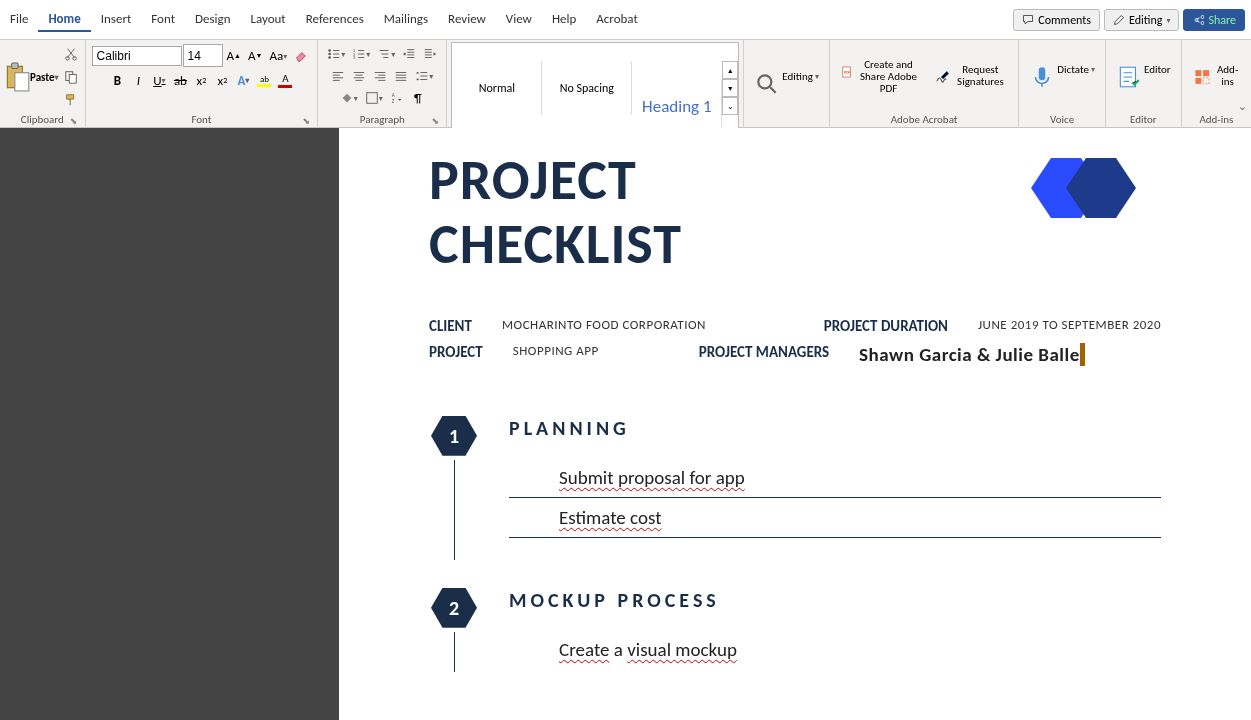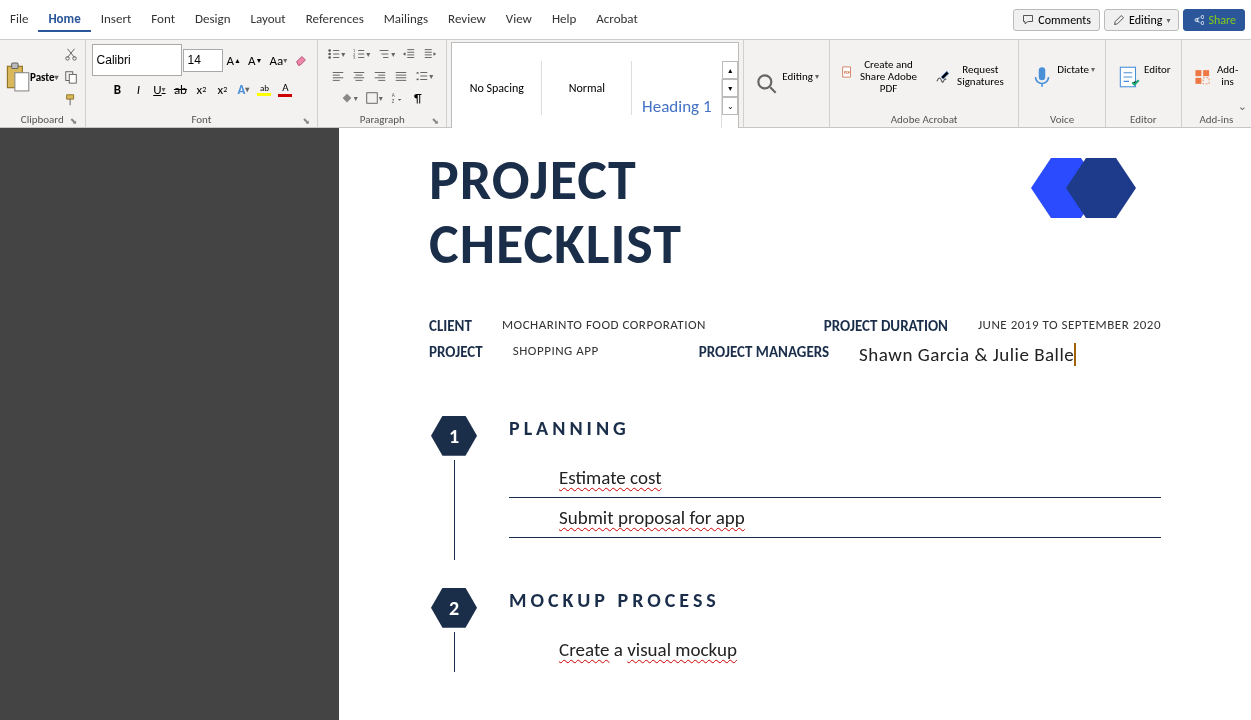--- a/index.html
+++ b/index.html
@@ -5,42 +5,42 @@
 * { margin: 0; padding: 0; box-sizing: border-box; }
 body { font-family: Calibri, Arial, sans-serif; background: #444; overflow: hidden; width: 1251px; height: 720px; }
 
 
 .menubar { background: #fff; display: flex; align-items: center; height: 40px; border-bottom: 1px solid #ccc; }
 .menubar-left { display: flex; }
 .menu-item { padding: 4px 10px; font-size: 13px; color: #333; cursor: pointer; }
 .menu-item.active { background: #fff; border-bottom: 2px solid #2b579a; color: #2b579a; font-weight: 600; }
 .menubar-right { margin-left: auto; display: flex; gap: 4px; padding-right: 6px; }
 .top-btn { display: flex; align-items: center; gap: 4px; padding: 3px 8px; font-size: 12px; border: 1px solid #bbb; background: #f0f0f0; border-radius: 3px; }
-.top-btn.share { background: #2b579a; color: #84cc16; border-color: #2b579a; }
+.top-btn.share { background: #2b579a; color: #86efac; border-color: #2b579a; }
 .top-ico { width: 12px; height: 12px; }
 
 
 .ribbon { background: #f3f2f1; display: flex; height: 88px; border-bottom: 1px solid #c8c6c4; }
 .group { display: flex; flex-direction: column; border-right: 1px solid #d0d0d0; padding: 2px 4px 0 4px; }
 .group-body { flex: 1; display: flex; align-items: center; }
 .group-label { font-size: 11px; color: #555; text-align: center; padding: 1px 0; position: relative; }
 .dlaunch { position: absolute; right: 2px; bottom: 2px; width: 10px; height: 10px; color: #888; font-size: 9px; }
 .caret { font-size: 8px; color: #666; }
 
 
 .clipboard-body { display: flex; gap: 2px; }
 .paste-stack { display: flex; flex-direction: row; align-items: center; font-weight: bold; }
 .paste-icon { width: 26px; height: 30px; }
 .paste-label { font-size: 11px; }
 .clip-side { display: flex; flex-direction: column; gap: 3px; }
 
 
 .font-body { display: flex; flex-direction: column; gap: 3px; padding: 2px; }
 .font-row { display: flex; gap: 1px; align-items: center; }
-.font-name { width: 90px; height: 32px; font-size: 12px; border: 1px solid #aaa; padding: 1px 4px; background: #fff; }
+.font-name { width: 90px; height: 20px; font-size: 12px; border: 1px solid #aaa; padding: 1px 4px; background: #fff; }
 .font-size { width: 40px; height: 23px; font-size: 12px; border: 1px solid #aaa; padding: 1px 4px; background: #fff; }
 .icon-btn { padding: 2px 3px; display: flex; align-items: center; justify-content: center; min-width: 20px; height: 20px; font-size: 13px; }
 .icon-btn.bold { font-weight: bold; }
 .icon-btn.italic { font-style: italic; }
 .icon-btn.underline { text-decoration: underline; }
 .icon-btn.strike { text-decoration: line-through; }
 .hl-bar { width: 14px; height: 3px; background: #ffff00; }
 .fc-bar { width: 14px; height: 3px; background: #c00; }
 
 
@@ -64,21 +64,21 @@
 .workspace { background: #444; height: 604px; overflow: hidden; display: flex; justify-content: flex-end; position: relative; }
 .page { background: #fff; width: 912px; margin-top: 0; padding: 20px 90px 0 90px; position: relative; height: 700px; }
 .collapse { position: absolute; right: 2px; top: 0; font-size: 11px; color: #666; }
 .doc-title { font-size: 56px; font-weight: 700; color: #1a2e4a; line-height: 1.15; letter-spacing: 1px; }
 .logo { position: absolute; right: 110px; top: 20px; }
 .meta { margin-top: 40px; font-size: 14px; }
 .meta-row { display: flex; gap: 30px; margin-bottom: 8px; }
 .meta-label { font-weight: 700; color: #1a2e4a; font-size: 15px; }
 .meta-val { font-size: 13px; color: #333; letter-spacing: 0.5px; }
 .meta-val.big { font-size: 19px; color: #222; }
-.cursor { border-right: 2px solid #a16207; animation: blink 1s infinite; }
+.cursor { border-right: 5px solid #a16207; animation: blink 1s infinite; font-weight: bold; }
 @keyframes blink { 50% { border-color: transparent; } }
 
 .sections { margin-top: 50px; }
 .section { display: flex; gap: 30px; margin-bottom: 28px; }
 .hex-col { display: flex; flex-direction: column; align-items: center; width: 50px; }
 .hex { width: 46px; height: 40px; background: #1a2e4a; color: #fff; display: flex; align-items: center; justify-content: center; font-size: 20px; font-weight: 600; clip-path: polygon(25% 0%, 75% 0%, 100% 50%, 75% 100%, 25% 100%, 0% 50%); }
 .vline { width: 1px; background: #1a2e4a; flex: 1; margin-top: 4px; min-height: 100px; }
 .sec-body { flex: 1; }
 .sec-title { font-size: 20px; font-weight: 700; color: #1a2e4a; letter-spacing: 4px; margin-bottom: 18px; }
 .item { font-size: 19px; padding: 8px 0 8px 50px; border-bottom: 1px solid #1a2e4a; color: #222; }
@@ -290,22 +290,22 @@
           </div>
         <div class="icon-btn">¶</div>
       </div>
     </div>
     <div class="group-label"><span>Paragraph</span><span class="dlaunch">⬊</span></div>
   </div>
 
   <div class="group">
     <div class="group-body">
       <div class="styles-body">
+        <div class="style-card normal">Normal</div>
         <div class="style-card">No Spacing</div>
-        <div class="style-card normal">Normal</div>
         <div class="style-card heading">Heading 1</div>
         <div class="style-scroll">
           <div>▴</div>
           <div>▾</div>
           <div>⌄</div>
         </div>
       </div>
     </div>
     <div class="group-label"><span>Styles</span><span class="dlaunch">⬊</span></div>
   </div>
@@ -417,22 +417,22 @@
     </div>
 
     <div class="sections">
       <div class="section">
         <div class="hex-col">
           <div class="hex">1</div>
           <div class="vline"></div>
         </div>
         <div class="sec-body">
           <div class="sec-title">PLANNING</div>
+          <div class="item"><span class="wavy">Submit proposal for app</span></div>
           <div class="item"><span class="wavy">Estimate cost</span></div>
-          <div class="item"><span class="wavy">Submit proposal for app</span></div>
         </div>
       </div>
 
       <div class="section">
         <div class="hex-col">
           <div class="hex">2</div>
           <div class="vline" style="min-height:40px"></div>
         </div>
         <div class="sec-body">
           <div class="sec-title">MOCKUP PROCESS</div>

